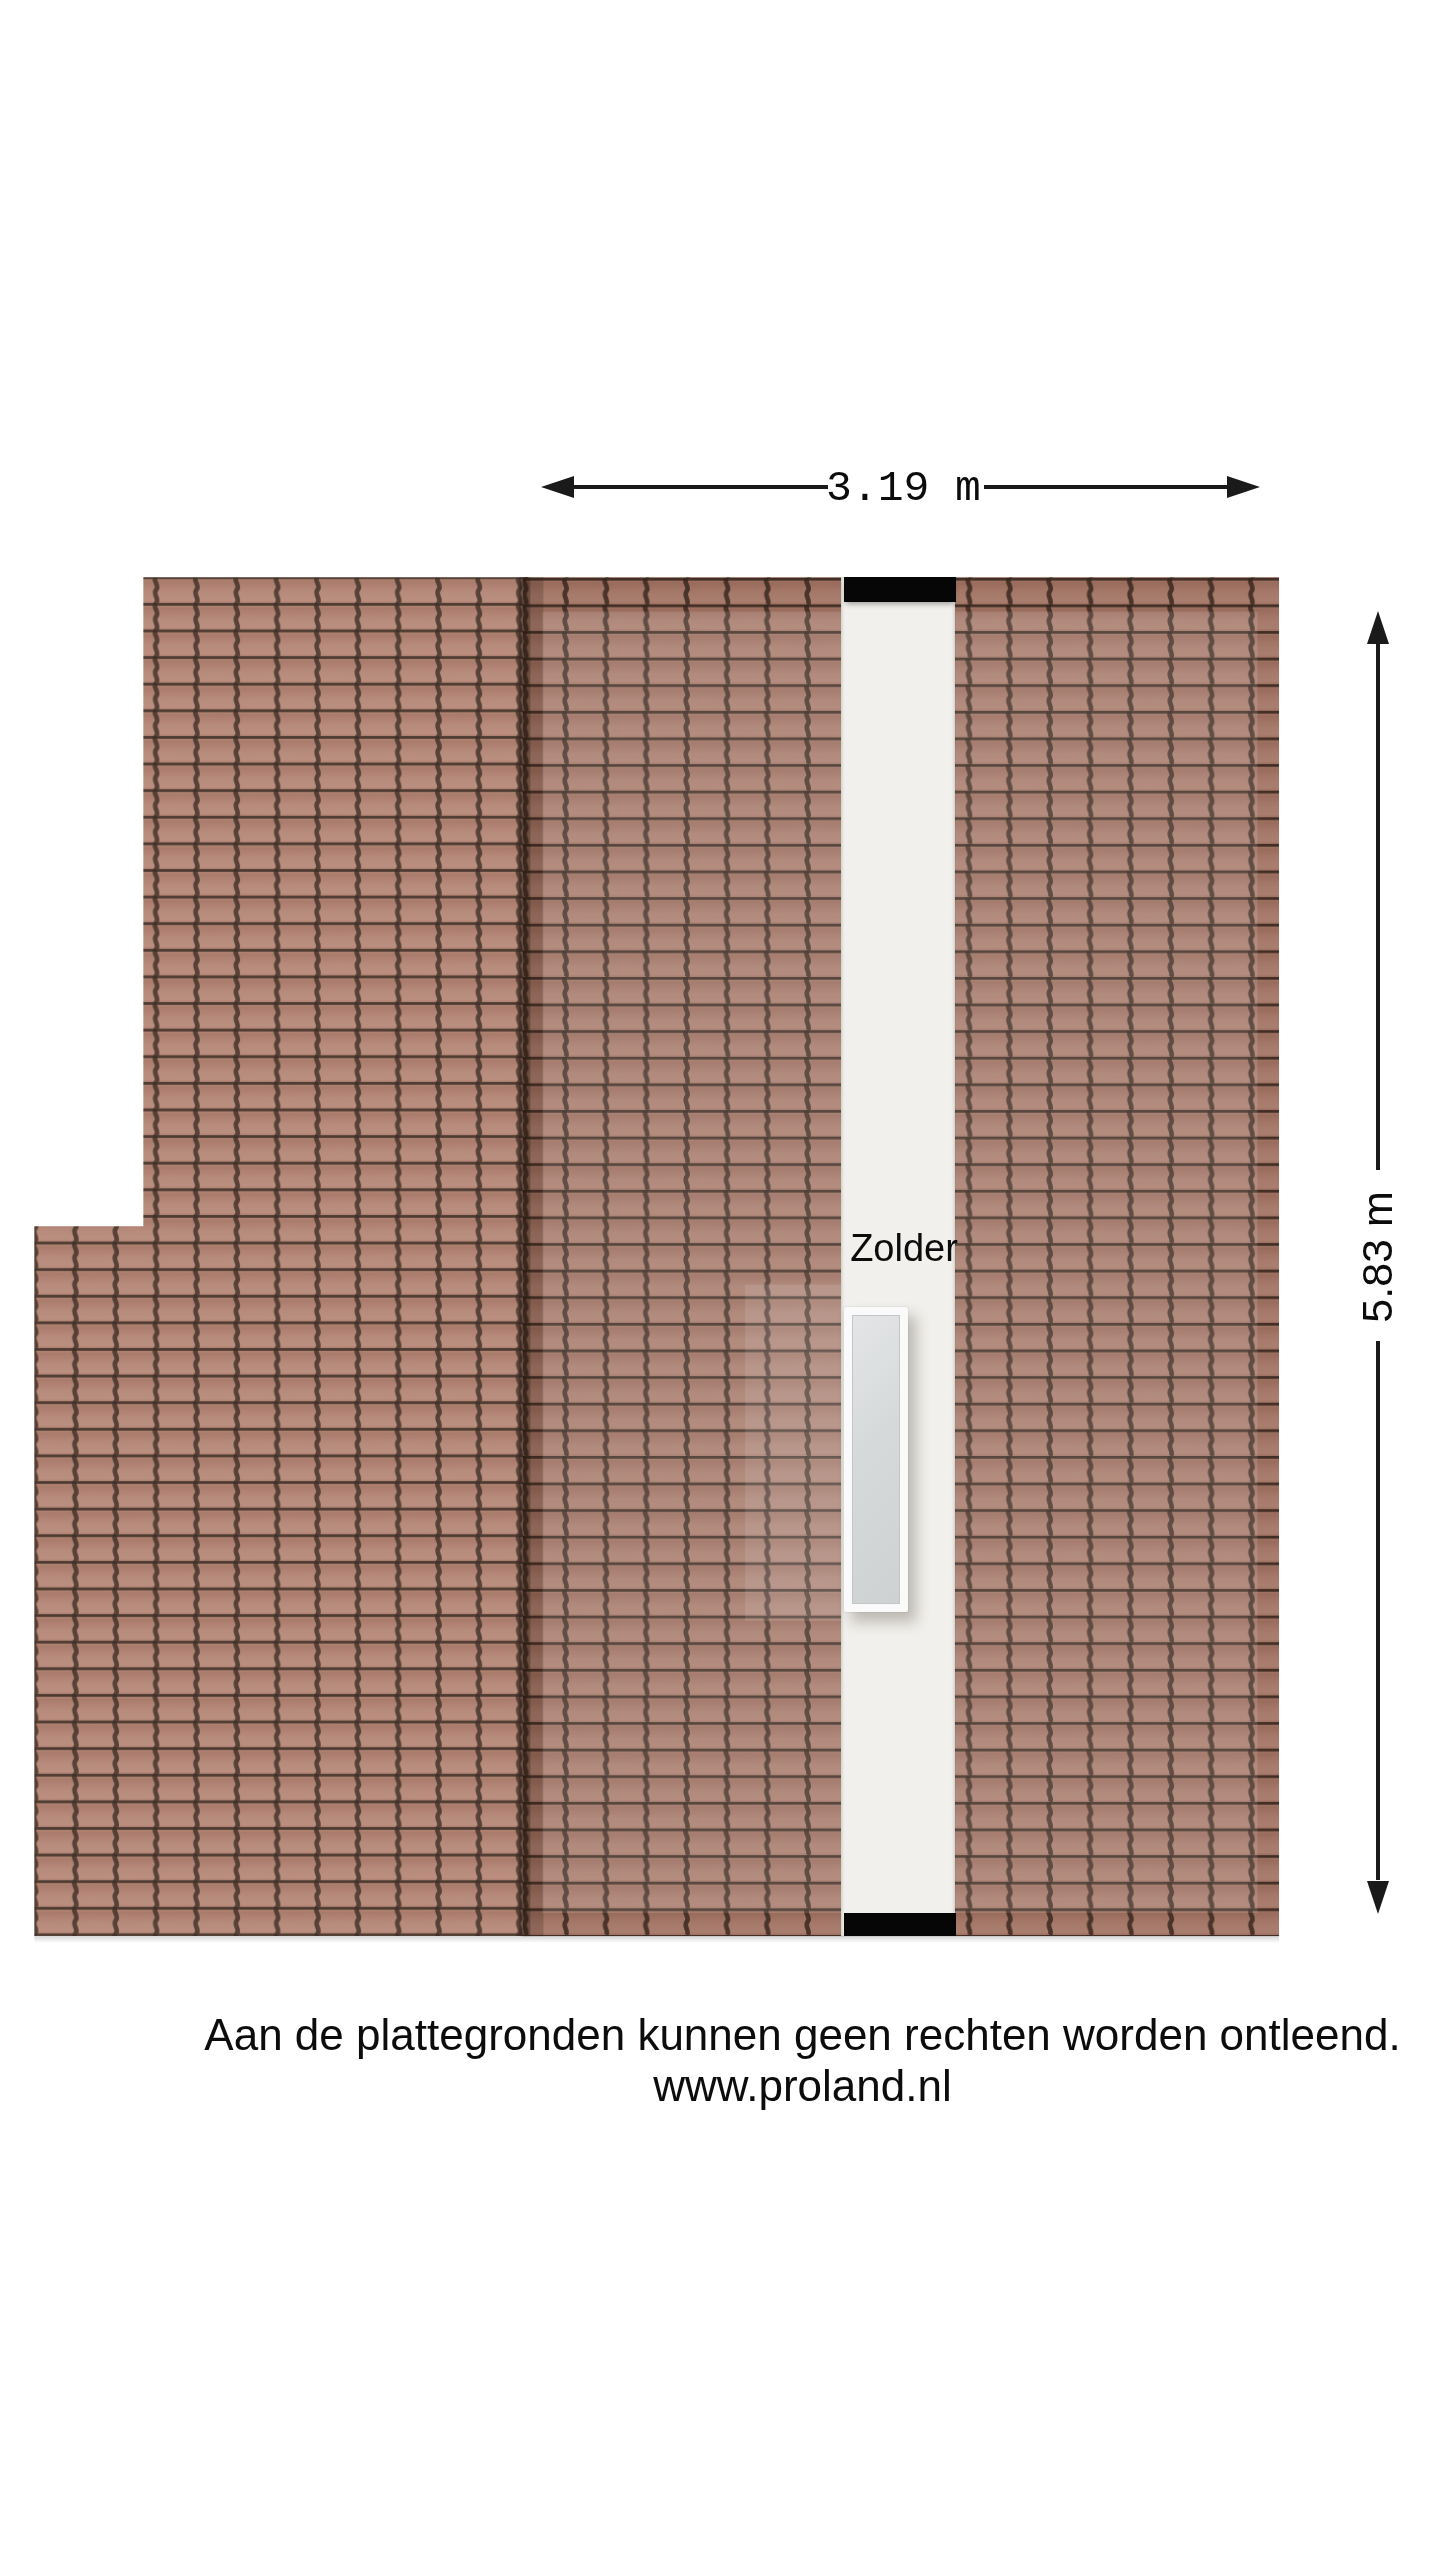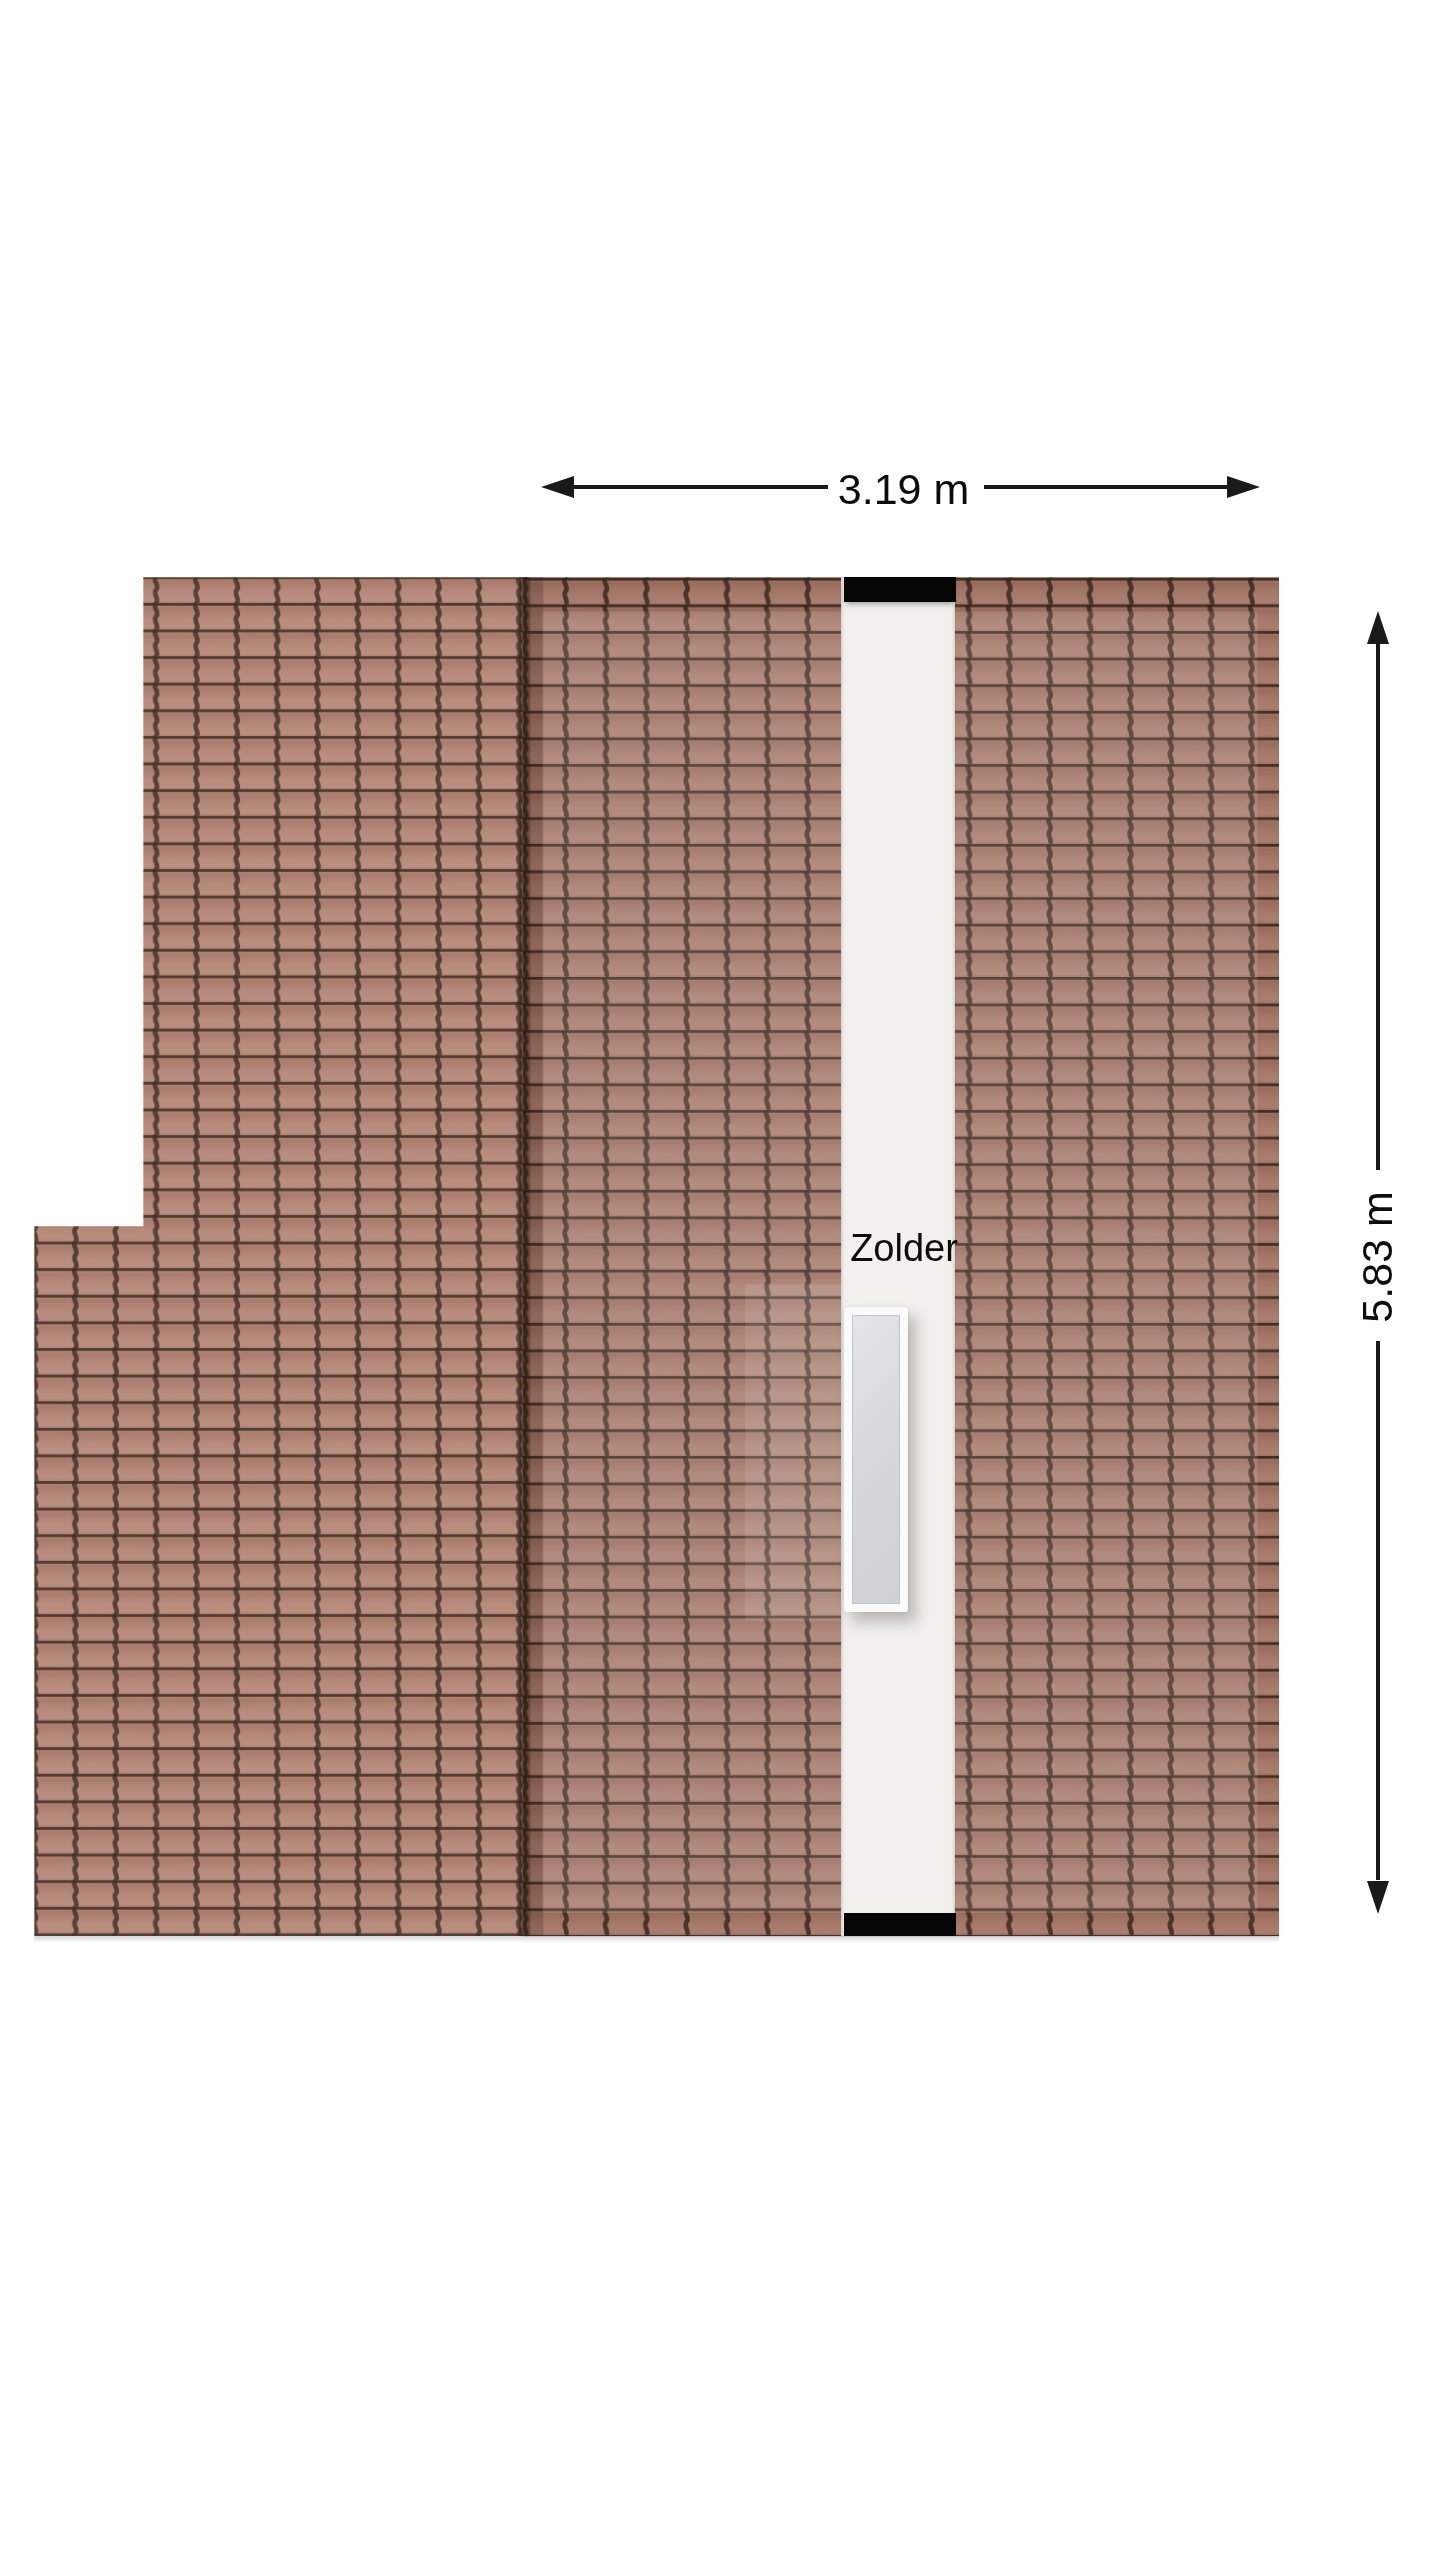--- a/index.html
+++ b/index.html
@@ -50,21 +50,21 @@
   .dim-line-h{position:absolute;height:4.3px;top:485px;background:var(--dimension-line,#1a1a1a);}
   .dim-line-v{position:absolute;width:4.3px;left:1376px;background:var(--dimension-line,#1a1a1a);}
   .arrow{position:absolute;width:0;height:0;}
   .arrow.left {left:541px;top:476px;border-top:11px solid transparent;border-bottom:11px solid transparent;border-right:33px solid var(--dimension-line,#1a1a1a);}
   .arrow.right{left:1227px;top:476px;border-top:11px solid transparent;border-bottom:11px solid transparent;border-left:33px solid var(--dimension-line,#1a1a1a);}
   .arrow.up   {left:1367px;top:611px;border-left:11px solid transparent;border-right:11px solid transparent;border-bottom:33px solid var(--dimension-line,#1a1a1a);}
   .arrow.down {left:1367px;top:1881px;border-left:11px solid transparent;border-right:11px solid transparent;border-top:33px solid var(--dimension-line,#1a1a1a);}
   .dim-label{
     position:absolute;text-align:center;font-size:43px;line-height:48px;color:#0c0c0c;white-space:nowrap;
   }
-  .dim-label.h{left:820px;top:465px;width:167px;}
+  .dim-label.h{left:820px;top:465px;width:167px;font-family:Liberation Mono, monospace;}
   .dim-label.v{left:1284px;top:1231px;width:189px;height:52px;transform:rotate(-90deg);}
 
   
   .footer{
     position:absolute;left:155px;top:2009px;width:1295px;
     text-align:center;font-size:44px;line-height:51px;color:#0c0c0c;
   }
 </style>
 </head>
 <body>
@@ -135,15 +135,19 @@
   </div>
 
   <div>
     <div class="arrow up"></div>
     <div class="dim-line-v" style="top:641px;height:529px;"></div>
     <div class="dim-label v">5.83 m</div>
     <div class="dim-line-v" style="top:1341px;height:539px;"></div>
     <div class="arrow down"></div>
   </div>
 
+  <div class="footer">
+    <div>Aan de plattegronden kunnen geen rechten worden ontleend.</div>
+    <div>www.proland.nl</div>
+  </div>
 
 </div>
 
 
 </body></html>

